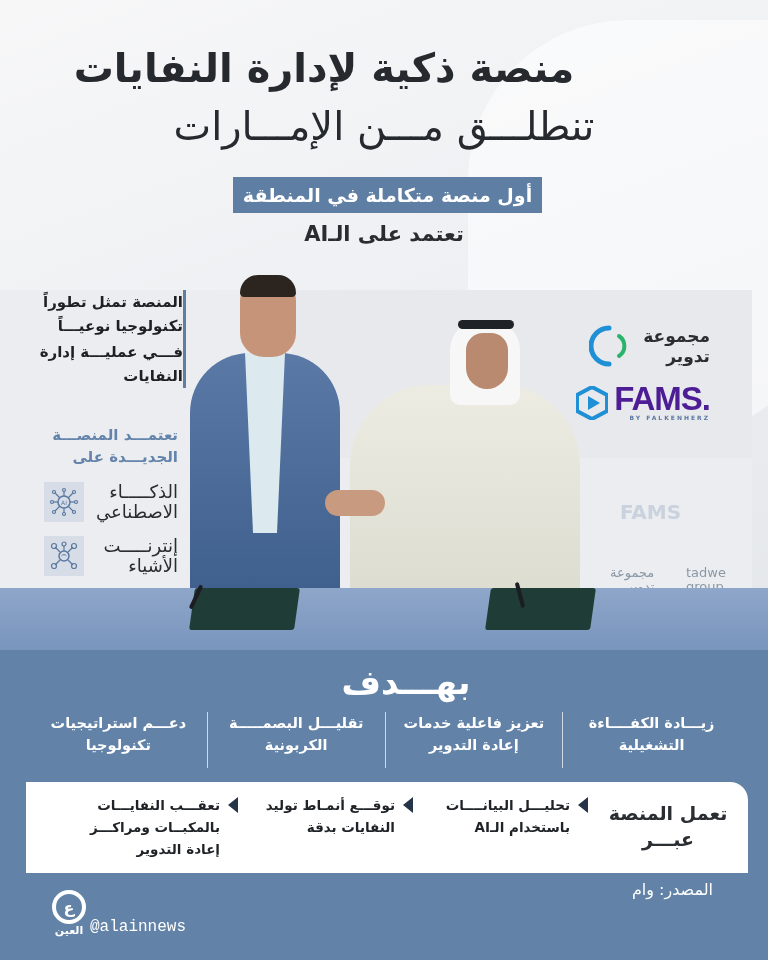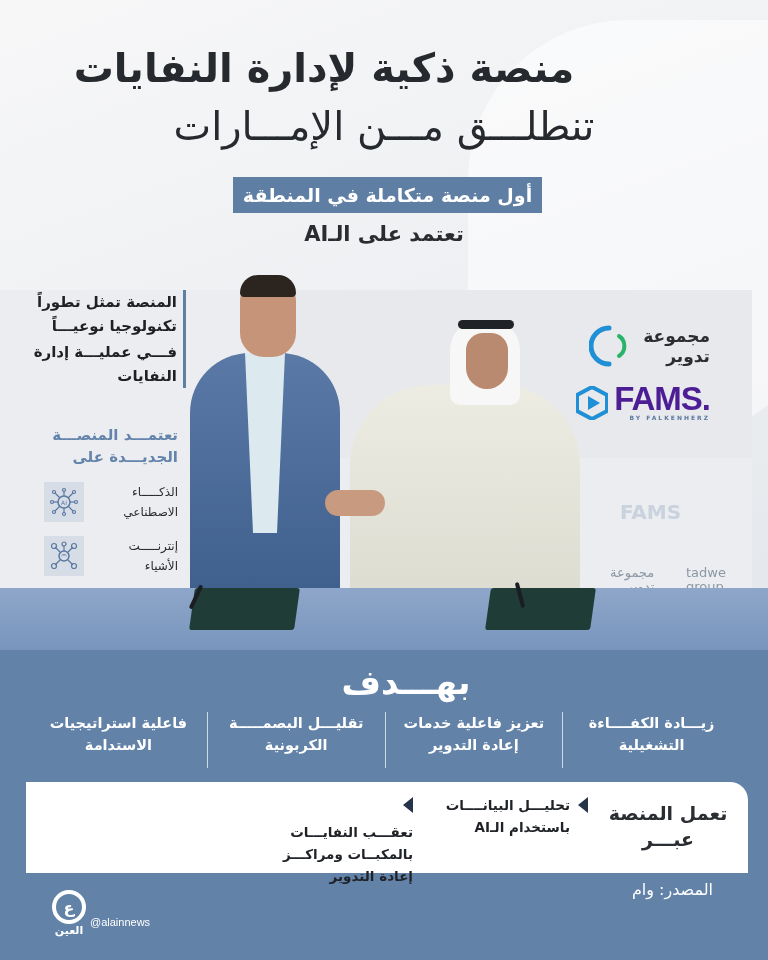--- a/index.html
+++ b/index.html
@@ -101,36 +101,36 @@
     border-radius: 3px; transform: skewX(-8deg);
   }
   .pen {
     position: absolute; width: 4px; height: 26px; background: #1b1d22; border-radius: 2px;
   }
   
   .left-block {
     position: absolute; top: 290px; left: 28px; width: 150px; text-align: right;
   }
   .left-quote {
-    border-right: 3px solid #5f7ea4; padding-right: 6px; margin-right: -8px;
+    border-right: 3px solid #5f7ea4; margin-right: -8px;
     font-size: 15px; font-weight: bold; color: #1e2024; line-height: 24px;
   }
   .left-quote p { margin-bottom: 2px; }
   .relies {
     margin-top: 36px; font-size: 15px; font-weight: bold; color: #6484ab; line-height: 22px;
   }
   .tech-item {
     display: flex; align-items: center; justify-content: flex-start; gap: 10px;
     margin-top: 14px;
   }
   .tech-icon {
     width: 40px; height: 40px; background: #d6dde7; display: flex;
     align-items: center; justify-content: center; flex-shrink: 0;
   }
-  .tech-label { font-size: 12px; color: #2a2c30; line-height: 20px; width: 84px; }
+  .tech-label { font-size: 18px; color: #2a2c30; line-height: 20px; width: 84px; }
   
   .partners {
     position: absolute; top: 310px; right: 58px; width: 180px; text-align: right;
   }
   .partners-title { font-size: 15px; font-weight: bold; color: #5b78a0; }
   .tadweer-logo {
     display: flex; align-items: center; gap: 10px; margin-top: 14px; justify-content: flex-start;
   }
   .tadweer-text { font-size: 17px; color: #2b2d31; line-height: 20px; font-weight: bold; }
   .fams-logo {
@@ -173,21 +173,21 @@
          border-right: 10px solid #26344a; margin-top: 3px; flex-shrink: 0; }
   .how-text { font-size: 13.5px; font-weight: bold; color: #1f2226; line-height: 22px; }
   .footer-brand {
     position: absolute; left: 52px; top: 890px; direction: ltr; display: flex; align-items: flex-end; gap: 4px;
   }
   .brand-circle {
     width: 34px; height: 34px; border: 4px solid #fff; border-radius: 50%;
     color: #fff; font-size: 16px; font-weight: bold; display: flex; align-items: center; justify-content: center;
   }
   .brand-ar { color: #fff; font-size: 11px; font-weight: bold; }
-  .handle { color: #fff; font-size: 11px; font-family: Liberation Sans, sans-serif; margin-bottom: 9px; }
+  .handle { color: #fff; font-size: 16px; font-family: Liberation Mono, monospace; margin-bottom: 1px; }
   .source { position: absolute; right: 55px; top: 880px; color: #fff; font-size: 16px; }
 </style>
 </head>
 <body>
 
 <div class="top">
   <div class="bg-shape"></div>
 </div>
 
 <div class="title1">منصة ذكية لإدارة النفايات</div>
@@ -309,33 +309,37 @@
     </div>
   </div>
 </div>
 
 <div class="bottom"></div>
 <div class="goal-title">بهـــدف</div>
 <div class="goals">
   <div class="goal">زيـــادة الكفــــاءة التشغيلية</div>
   <div class="goal">تعزيز فاعلية خدمات إعادة التدوير</div>
   <div class="goal">تقليـــل البصمـــــة الكربونية</div>
-  <div class="goal">فاعلية استراتيجيات الاستدامة</div>
+  <div class="goal">دعـــم استراتيجيات تكنولوجيا</div>
 </div>
 
 <div class="how-box">
   <div class="how-title">
     <div>تعمل المنصة</div>
     <div>عبـــر</div>
   </div>
   <div class="how-item">
     <span class="tri"></span>
     <span class="how-text">تحليـــل البيانــــات باستخدام الـAI</span>
   </div>
-  <div class="how-item" style="width:160px;flex-direction:column;">
+  <div class="how-item">
+    <span class="tri"></span>
+    <span class="how-text">توقـــع أنمـاط توليد النفايات بدقة</span>
+  </div>
+  <div class="how-item" style="width:160px;">
     <span class="tri"></span>
     <span class="how-text">تعقـــب النفايـــات بالمكبــات ومراكـــز إعادة التدوير</span>
   </div>
 </div>
 
 <div class="footer-brand">
   <div style="display:flex; flex-direction:column; align-items:center;">
     <div class="brand-circle">ع</div>
     <div class="brand-ar">العين</div>
   </div>

